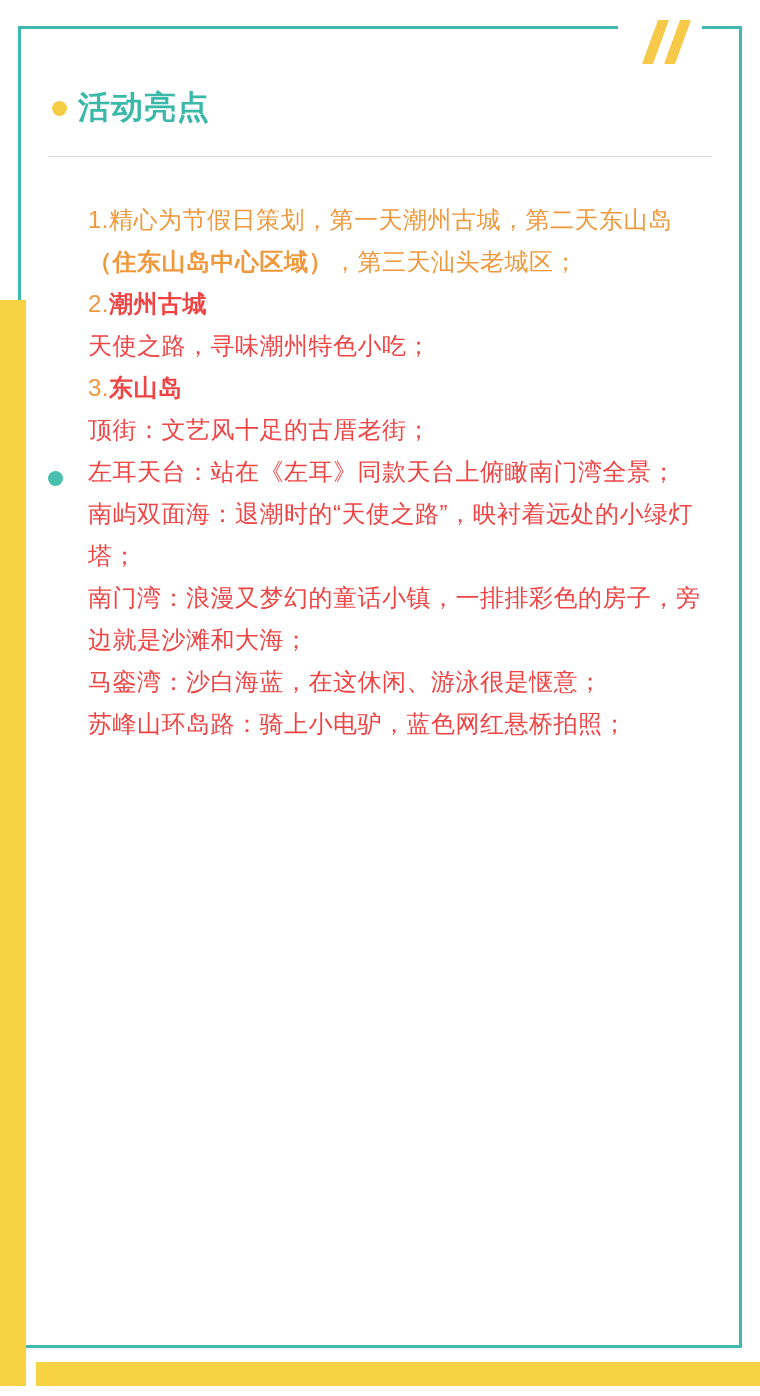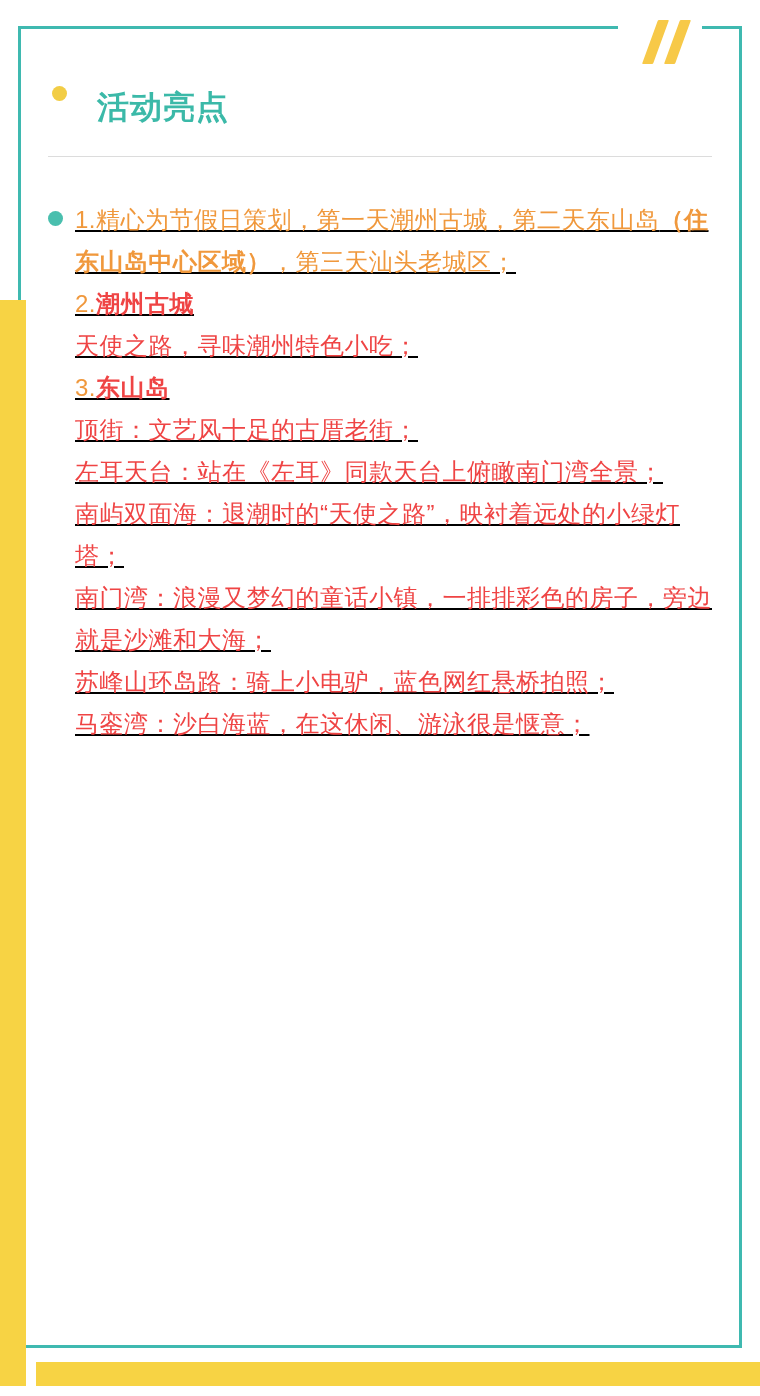--- a/index.html
+++ b/index.html
@@ -100,21 +100,22 @@
   
   .content {
     position: absolute;
     left: 48px;
     right: 48px;
     top: 86px;
   }
 
   .section-head {
     display: flex;
-    gap: 30px;
+    align-items: center;
+    gap: 11px;
     padding-left: 4px;
   }
   .head-dot {
     width: 15px;
     height: 15px;
     border-radius: 50%;
     background: #f2cd45;
     flex: none;
   }
   .head-title {
@@ -125,23 +126,22 @@
   }
   .divider {
     margin-top: 26px;
     height: 1px;
     background: #dcdcdc;
   }
 
   .body-block {
     margin-top: 42px;
     display: flex;
-    align-items: flex-start;
-    gap: 12px;
-    text-decoration: underline;
+    align-items: center;
+    gap: 25px;
   }
   .body-dot {
     width: 15px;
     height: 15px;
     border-radius: 50%;
     background: #49bfae;
     flex: none;
     margin-top: 12px;
   }
   .body-text {
@@ -190,19 +190,19 @@
       <div class="body-dot"></div>
       <div class="body-text" id="highlight-lines">
           <p><span class="orange">1.精心为节假日策划，第一天潮州古城，第二天东山岛</span><span class="orange b">（住东山岛中心区域）</span><span class="orange">，第三天汕头老城区；</span></p>
           <p><span class="orange">2.</span><span class="teal b">潮州古城</span></p>
           <p><span class="teal">天使之路，寻味潮州特色小吃；</span></p>
           <p><span class="orange">3.</span><span class="teal b">东山岛</span></p>
           <p><span class="teal">顶街：文艺风十足的古厝老街；</span></p>
           <p><span class="teal">左耳天台：站在《左耳》同款天台上俯瞰南门湾全景；</span></p>
           <p><span class="teal">南屿双面海：退潮时的“天使之路”，映衬着远处的小绿灯塔；</span></p>
           <p><span class="teal">南门湾：浪漫又梦幻的童话小镇，一排排彩色的房子，旁边就是沙滩和大海；</span></p>
+          <p><span class="teal">马銮湾：沙白海蓝，在这休闲、游泳很是惬意；</span></p>
           <p><span class="teal">苏峰山环岛路：骑上小电驴，蓝色网红悬桥拍照；</span></p>
-          <p><span class="teal">马銮湾：沙白海蓝，在这休闲、游泳很是惬意；</span></p>
         </div>
     </div>
 
   </div>
 </div>
 
 </body></html>

